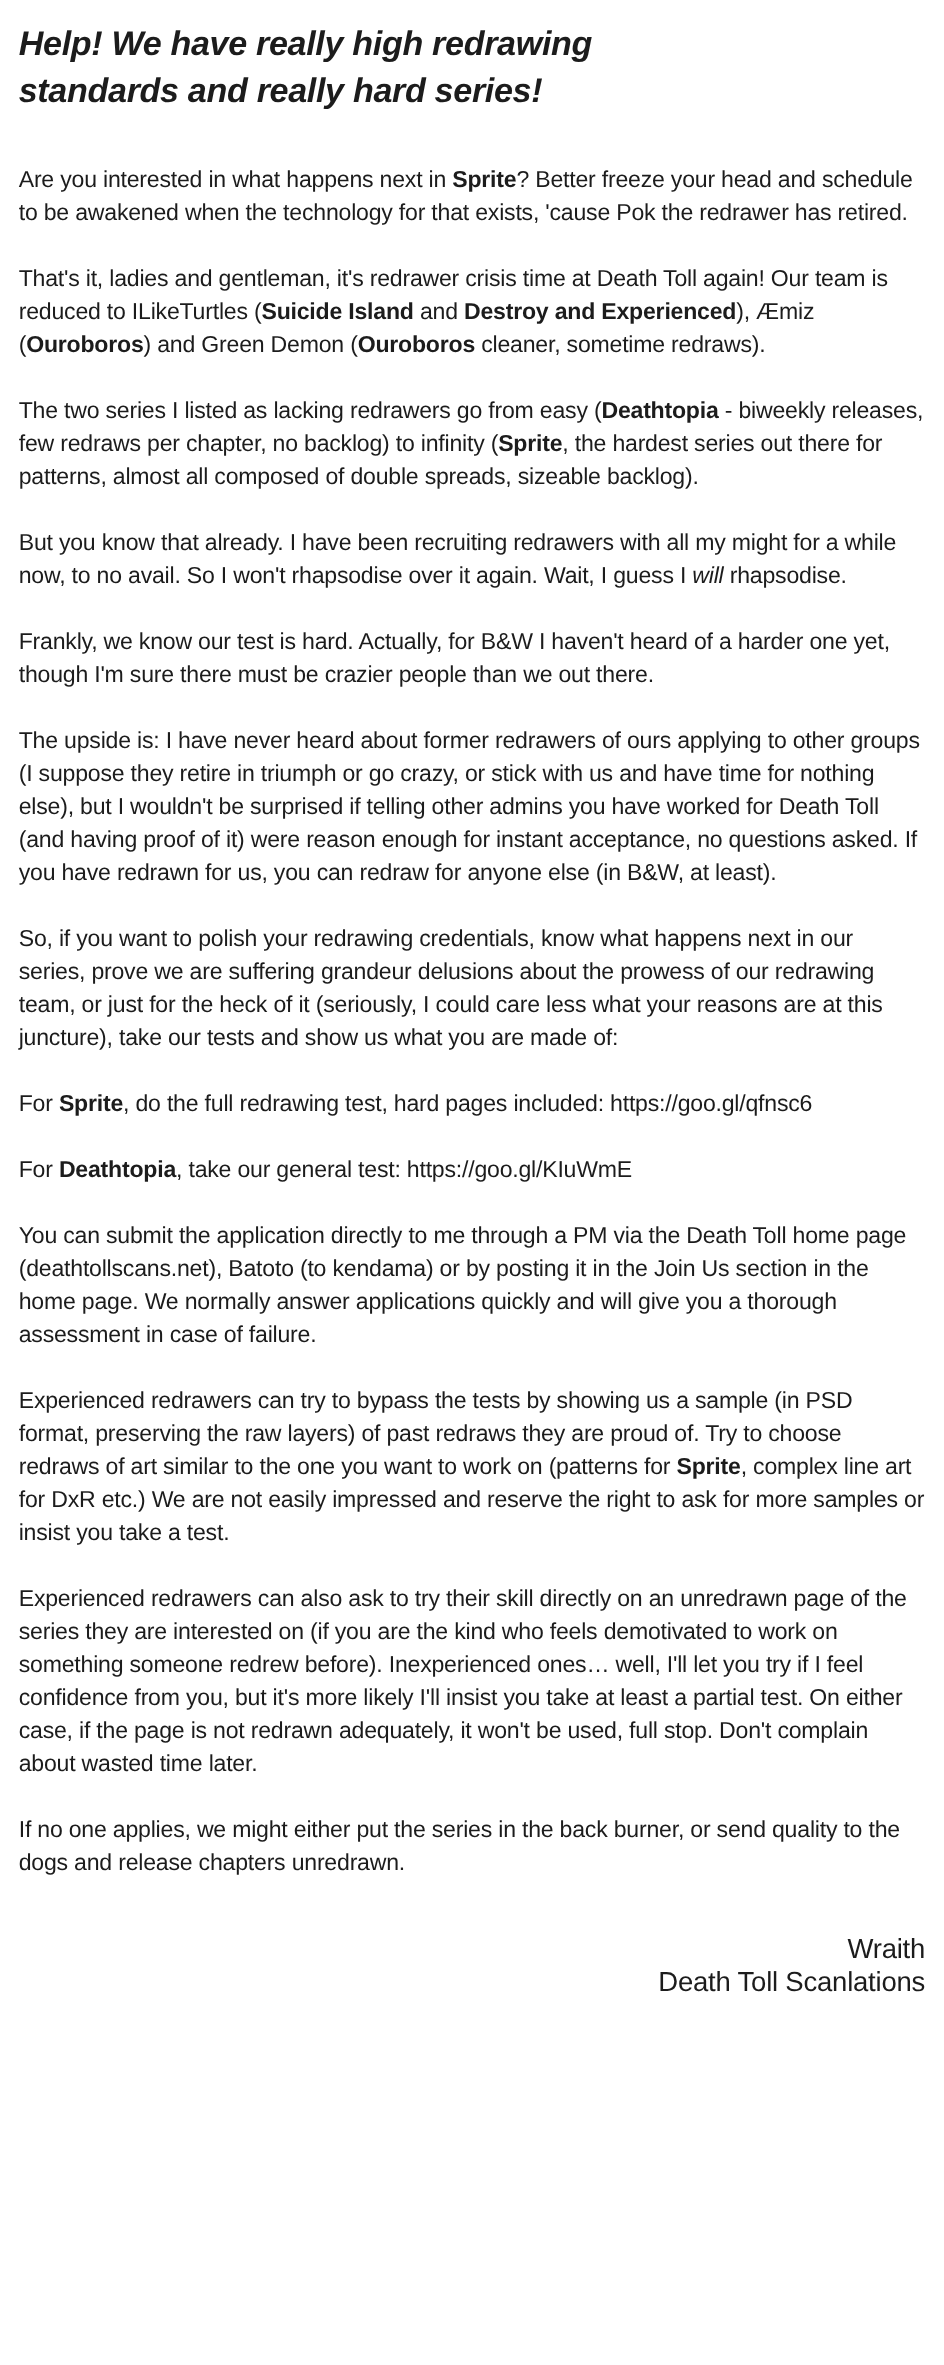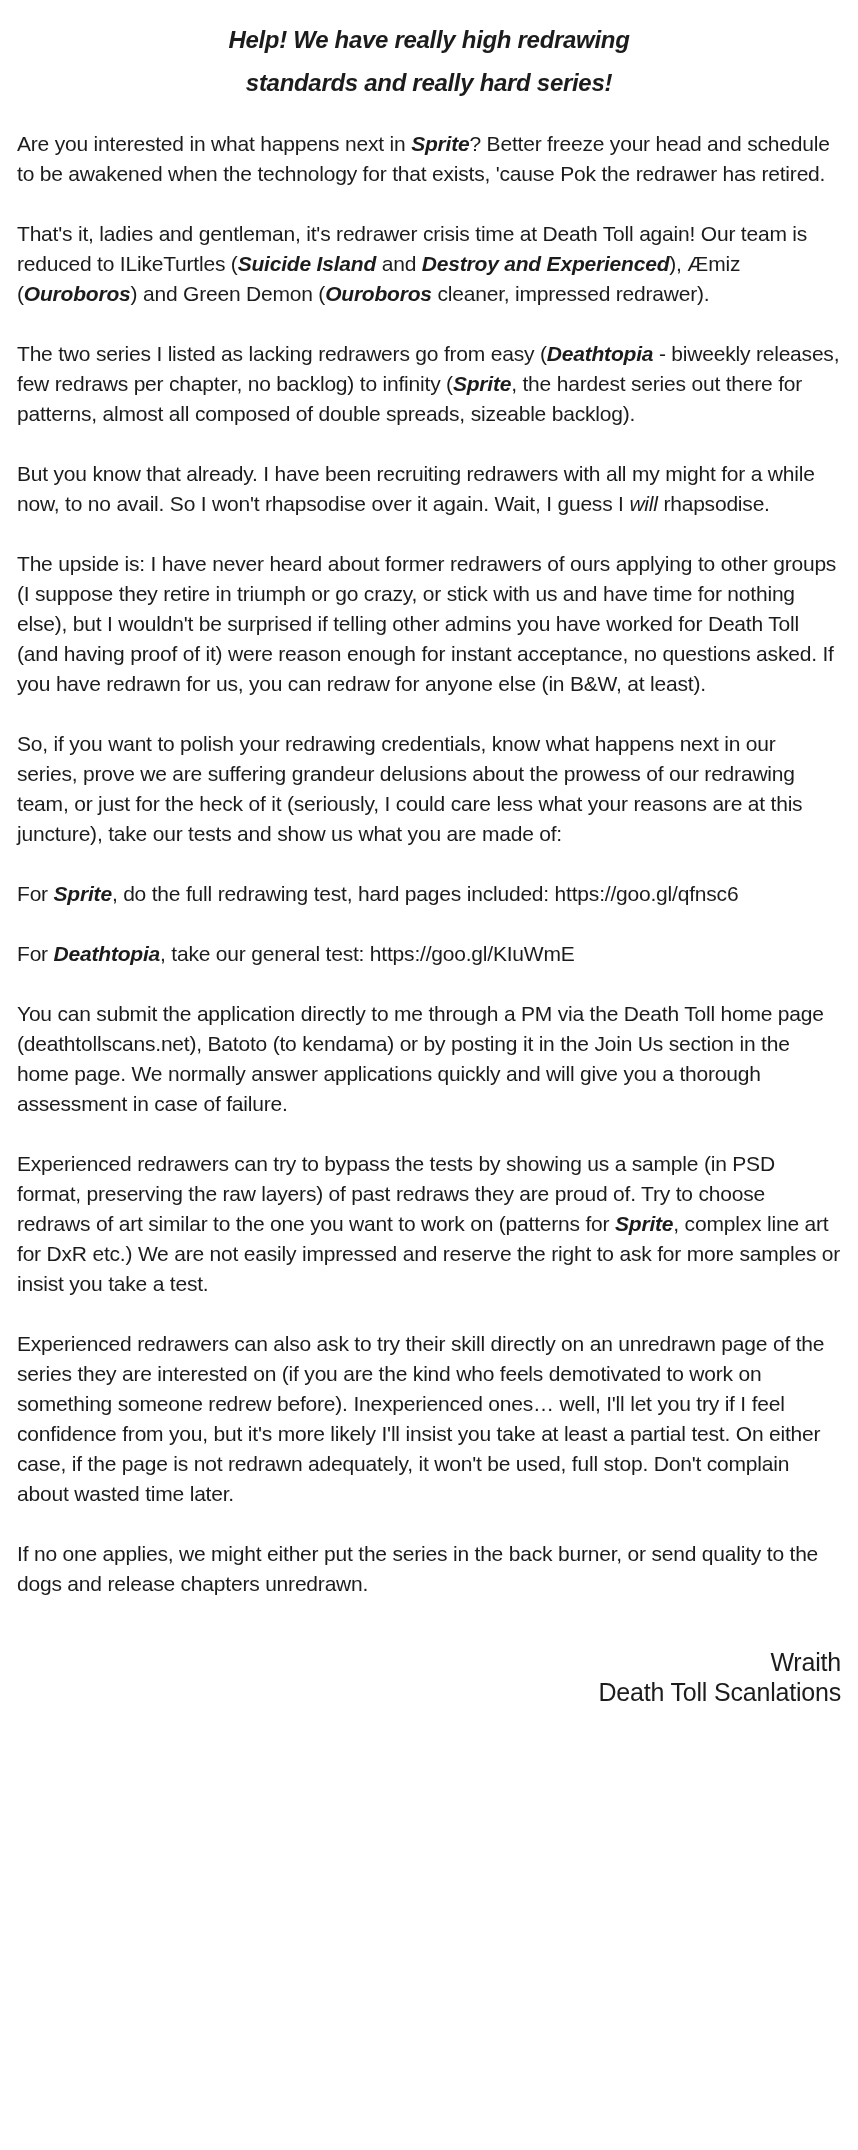--- a/index.html
+++ b/index.html
@@ -8,37 +8,36 @@
     width: 858px;
     height: 2150px;
     box-sizing: border-box;
     background: #ffffff;
     color: #1c1c1c;
     font-family: "Liberation Sans", sans-serif;
     padding: 18px 17px 0 17px;
     overflow: hidden;
   }
   .title {
-    font-size: 24px;
+    font-size: 31px;
     line-height: 43px;
     font-weight: 700;
     font-style: italic;
-    text-align: center;
-    margin: 0 0 25px 0;
+    margin: 0 0 45px 0;
     letter-spacing: -0.3px;
   }
   .title .tline { display: block; }
   .para {
     font-size: 21px;
     line-height: 30px;
     margin: 0 0 30px 0;
     letter-spacing: -0.2px;
     text-align: left;
   }
-  .para b { font-weight: 700; font-style: italic; }
+  .para b { font-weight: 700; }
   .para i { font-style: italic; text-align: center; }
   .signoff { margin-top: 48px; }
   .dateline {
     font-size: 21px;
     line-height: 30px;
     text-align: right;
     margin: 0 0 32px 0;
     letter-spacing: -0.2px;
   }
   .sig-line {
@@ -53,23 +52,24 @@
 <body>
 
 <div class="page">
   <h1 class="title">
     <span class="tline">Help! We have really high redrawing</span>
     <span class="tline">standards and really hard series!</span>
   </h1>
 
   <div>
       <p class="para"><span>Are you interested in what happens next in </span><b>Sprite</b><span>? Better freeze your head and schedule to be awakened when the technology for that exists, 'cause Pok the redrawer has retired.</span></p>
-      <p class="para"><span>That's it, ladies and gentleman, it's redrawer crisis time at Death Toll again! Our team is reduced to ILikeTurtles (</span><b>Suicide Island</b><span> and </span><b>Destroy and Experienced</b><span>), Æmiz (</span><b>Ouroboros</b><span>) and Green Demon (</span><b>Ouroboros</b><span> cleaner, impressed redrawer).</span></p>
+      <p class="para"><span>That's it, ladies and gentleman, it's redrawer crisis time at Death Toll again! Our team is reduced to ILikeTurtles (</span><b>Suicide Island</b><span> and </span><b>Destroy and Experienced</b><span>), Æmiz (</span><b>Ouroboros</b><span>) and Green Demon (</span><b>Ouroboros</b><span> cleaner, sometime redraws).</span></p>
       <p class="para"><span>The two series I listed as lacking redrawers go from easy (</span><b>Deathtopia</b><span> - biweekly releases, few redraws per chapter, no backlog) to infinity (</span><b>Sprite</b><span>, the hardest series out there for patterns, almost all composed of double spreads, sizeable backlog).</span></p>
       <p class="para"><span>But you know that already. I have been recruiting redrawers with all my might for a while now, to no avail. So I won't rhapsodise over it again. Wait, I guess I </span><i>will</i><span> rhapsodise.</span></p>
+      <p class="para"><span>Frankly, we know our test is hard. Actually, for B&amp;W I haven't heard of a harder one yet, though I'm sure there must be crazier people than we out there.</span></p>
       <p class="para"><span>The upside is: I have never heard about former redrawers of ours applying to other groups (I suppose they retire in triumph or go crazy, or stick with us and have time for nothing else), but I wouldn't be surprised if telling other admins you have worked for Death Toll (and having proof of it) were reason enough for instant acceptance, no questions asked. If you have redrawn for us, you can redraw for anyone else (in B&amp;W, at least).</span></p>
       <p class="para"><span>So, if you want to polish your redrawing credentials, know what happens next in our series, prove we are suffering grandeur delusions about the prowess of our redrawing team, or just for the heck of it (seriously, I could care less what your reasons are at this juncture), take our tests and show us what you are made of:</span></p>
       <p class="para"><span>For </span><b>Sprite</b><span>, do the full redrawing test, hard pages included: https://goo.gl/qfnsc6</span></p>
       <p class="para"><span>For </span><b>Deathtopia</b><span>, take our general test: https://goo.gl/KIuWmE</span></p>
       <p class="para"><span>You can submit the application directly to me through a PM via the Death Toll home page (deathtollscans.net), Batoto (to kendama) or by posting it in the Join Us section in the home page. We normally answer applications quickly and will give you a thorough assessment in case of failure.</span></p>
       <p class="para"><span>Experienced redrawers can try to bypass the tests by showing us a sample (in PSD format, preserving the raw layers) of past redraws they are proud of. Try to choose redraws of art similar to the one you want to work on (patterns for </span><b>Sprite</b><span>, complex line art for DxR etc.) We are not easily impressed and reserve the right to ask for more samples or insist you take a test.</span></p>
       <p class="para"><span>Experienced redrawers can also ask to try their skill directly on an unredrawn page of the series they are interested on (if you are the kind who feels demotivated to work on something someone redrew before). Inexperienced ones…  well, I'll let you try if I feel confidence from you, but it's more likely I'll insist you take at least a partial test. On either case, if the page is not redrawn adequately, it won't be used, full stop. Don't complain about wasted time later.</span></p>
       <p class="para"><span>If no one applies, we might either put the series in the back burner, or send quality to the dogs and release chapters unredrawn.</span></p>
     </div>
 

